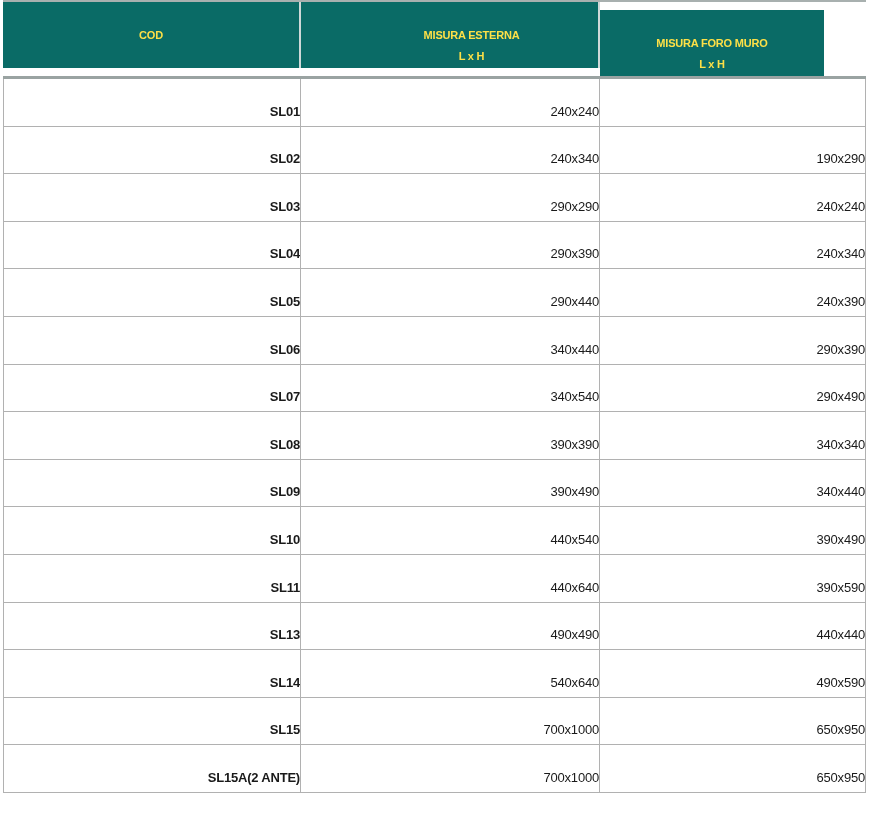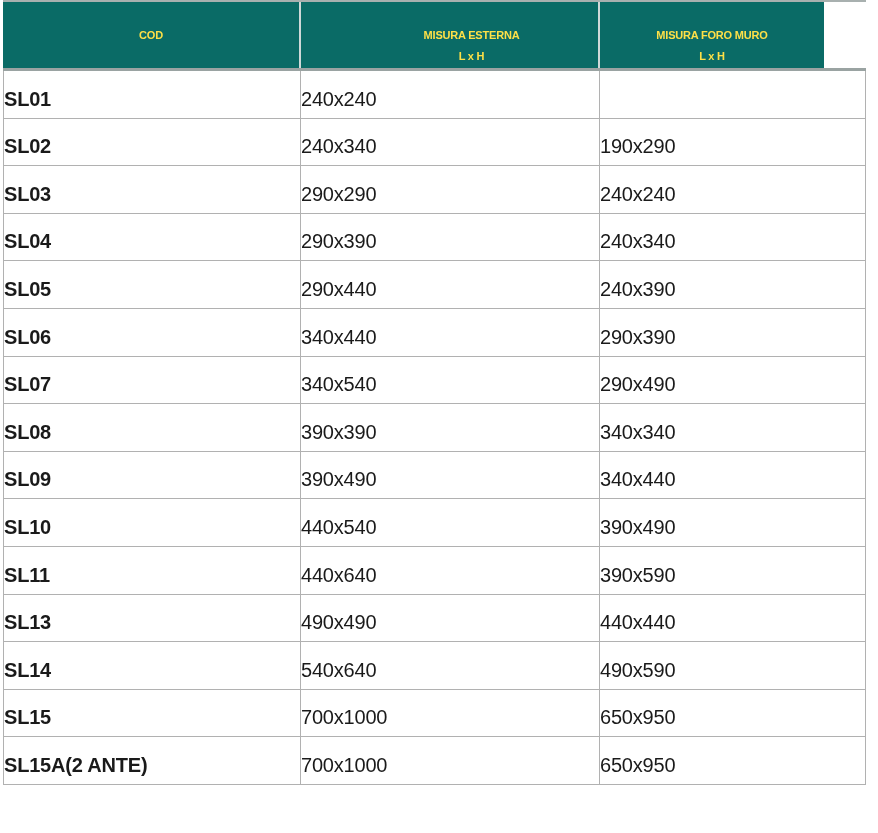--- a/index.html
+++ b/index.html
@@ -44,38 +44,38 @@
     font-size: 11px;
     letter-spacing: -0.2px;
     color: #fde047;
     border-right: 2px solid var(--header-separator);
     overflow: hidden;
   }
   .hcell.last { border-right: none; }
   .hcell .hline { display: block; line-height: 21px; height: 21px; }
   .col-1 { width: 298px; }
   .col-2 { width: 299px; padding-left: 44px; }
-  .col-3 { width: 224px; }
+  .col-3 { width: 224px; margin-top: 8px; }
   
   .tbody {
     border-left: 1px solid var(--border);
     border-right: 1px solid var(--border);
   }
   .row {
     display: flex;
     height: 47.6px;
     border-bottom: 1px solid var(--border);
     background: #ffffff;
   }
   .cell {
     display: flex;
     align-items: flex-end;
-    justify-content: flex-start;
+    justify-content: flex-end;
     padding-bottom: 7px;
-    font-size: 20px;
+    font-size: 13px;
     letter-spacing: -0.2px;
     border-right: 1px solid var(--border);
     overflow: hidden;
     white-space: nowrap;
   }
   .cell.last { border-right: none; }
   .cell.c1 { width: 297px; }
   .cell.c2 { width: 299px; }
   .cell.c3 { width: 265px; }
   .cod-main { font-weight: bold; }

